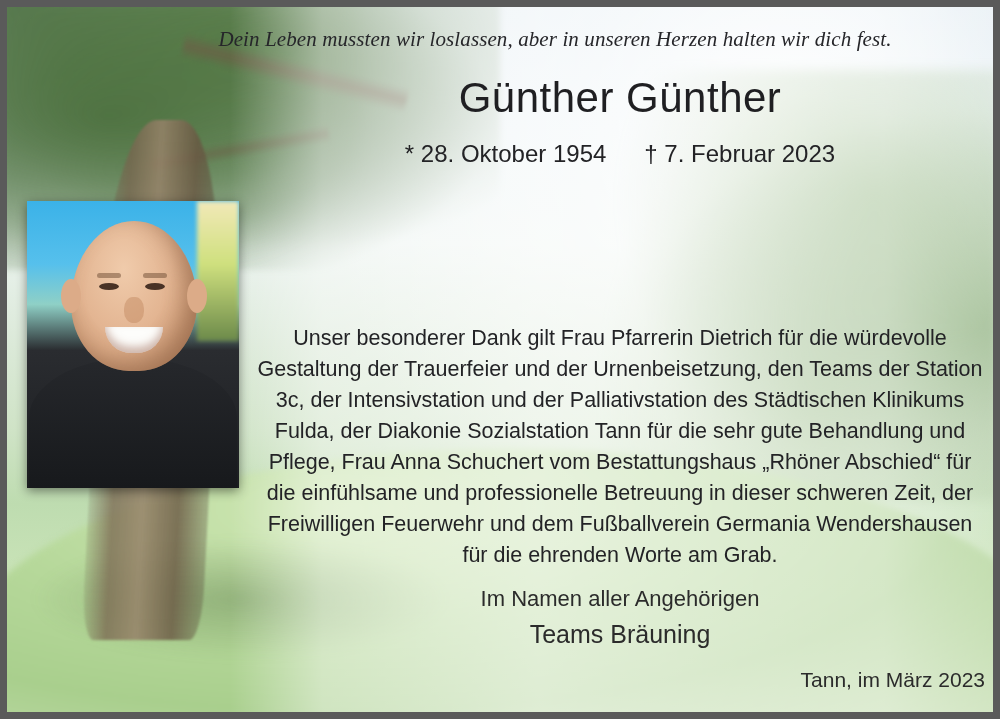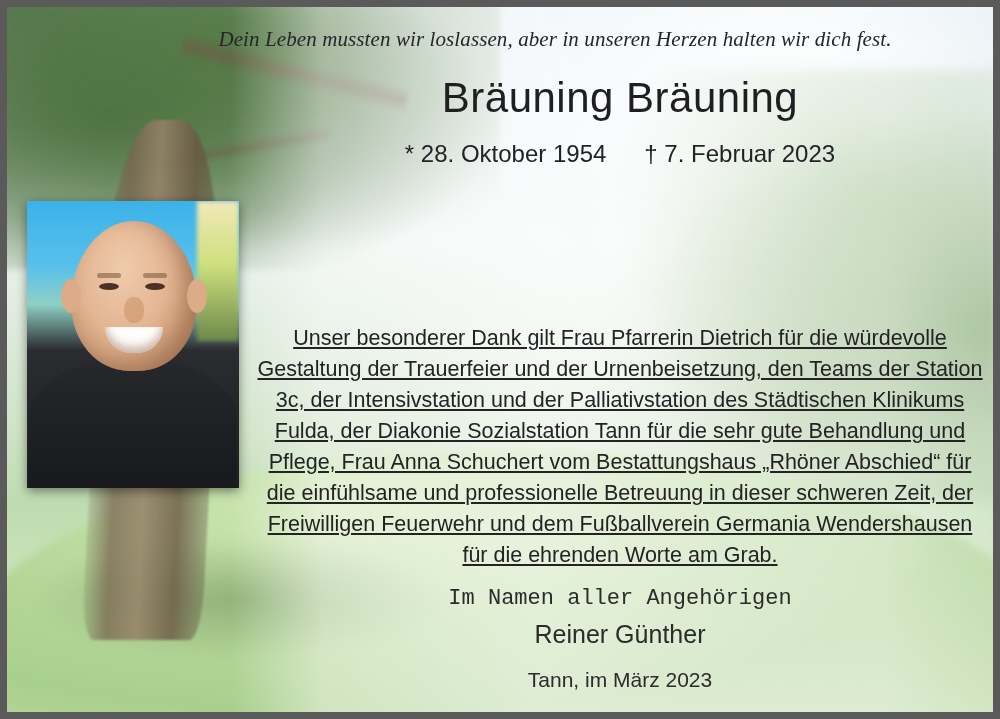--- a/index.html
+++ b/index.html
@@ -248,39 +248,39 @@
   }
   .para {
     position: absolute;
     left: 0;
     width: 730px;
     font-size: 21.5px;
     line-height: 31px;
     color: #232326;
   }
   .para-1 { top: 232px; }
-  .para-2 { top: 323px; text-decoration: underline; }
+  .para-2 { top: 323px; }
   .closing-1 {
     position: absolute;
     left: 0; top: 586px;
     width: 730px;
     font-size: 22px;
-    font-family: Liberation Mono, monospace;
   }
   .closing-2 {
     position: absolute;
     left: 0; top: 620px;
     width: 730px;
     font-size: 25px;
   }
   .closing-3 {
     position: absolute;
     left: 0; top: 668px;
     width: 730px;
     font-size: 21px;
+    text-align: right;
   }
 </style>
 </head>
 <body>
 
 <div class="card">
 
   <div class="bg">
     <div class="foliage-left"></div>
     <div class="foliage-right"></div>
@@ -304,24 +304,24 @@
     <div class="brow-l"></div>
     <div class="brow-r"></div>
     <div class="eye-l"></div>
     <div class="eye-r"></div>
     <div class="nose"></div>
     <div class="smile"></div>
   </div>
 
   <div class="text-col">
     <div class="motto">Dein Leben mussten wir loslassen, aber in unseren Herzen halten wir dich fest.</div>
-    <div class="name">Bräuning Bräuning</div>
+    <div class="name">Günther Günther</div>
     <div class="dates">
       <span>* 28. Oktober 1954</span><span class="sep"></span><span>† 7. Februar 2023</span>
     </div>
     <div class="para para-2">Unser besonderer Dank gilt Frau Pfarrerin Dietrich für die würdevolle Gestaltung der Trauerfeier und der Urnenbeisetzung, den Teams der Station 3c, der Intensivstation und der Palliativstation des Städtischen Klinikums Fulda, der Diakonie Sozialstation Tann für die sehr gute Behandlung und Pflege, Frau Anna Schuchert vom Bestattungshaus „Rhöner Abschied“ für die einfühlsame und professionelle Betreuung in dieser schweren Zeit, der Freiwilligen Feuerwehr und dem Fußballverein Germania Wendershausen für die ehrenden Worte am Grab.</div>
     <div class="closing-1">Im Namen aller Angehörigen</div>
-    <div class="closing-2">Reiner Günther</div>
+    <div class="closing-2">Teams Bräuning</div>
     <div class="closing-3">Tann, im März 2023</div>
   </div>
 
   <div class="frame"></div>
 </div>
 
 </body></html>

